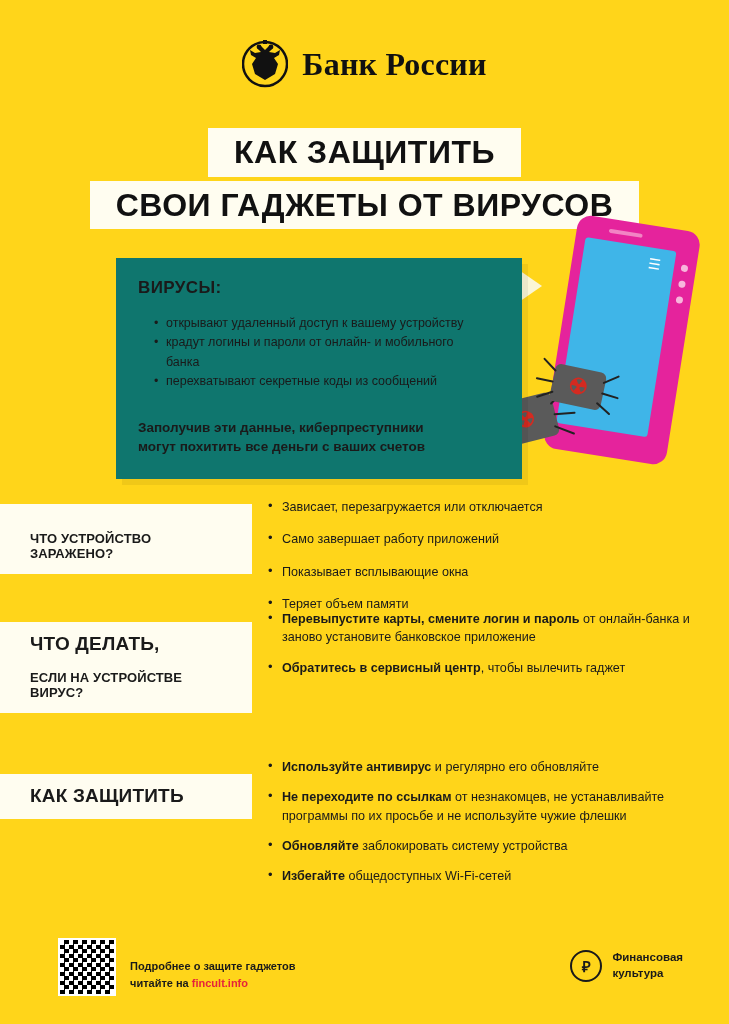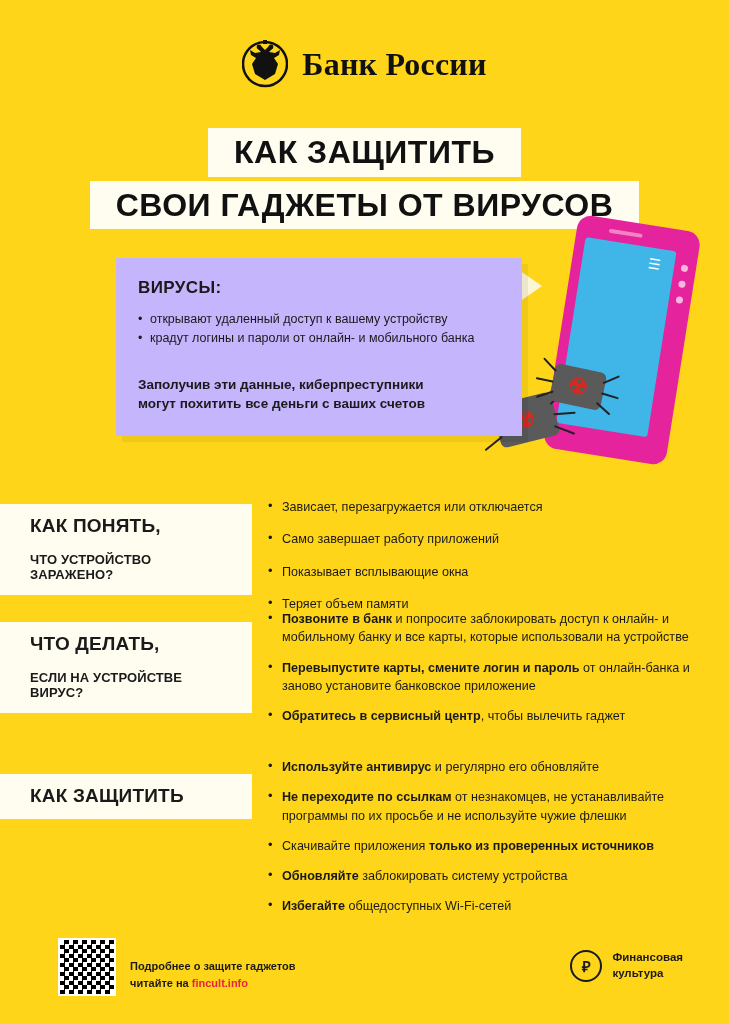--- a/index.html
+++ b/index.html
@@ -68,33 +68,33 @@
     margin-top: 4px;
     font-size: 32px;
   }
 
   
   .callout {
     position: absolute;
     top: 258px;
     left: 116px;
     width: 406px;
-    background: #c4b5fd;
+    background: #0f766e;
     padding: 20px 22px 22px 22px;
     box-sizing: border-box;
     box-shadow: 6px 6px 0 rgba(0,0,0,0.06);
   }
   .callout h3 {
     margin: 0 0 12px 0;
     font-size: 17px;
     font-weight: bold;
     letter-spacing: 0.4px;
   }
   .callout ul {
-    margin: 0;
+    margin: 16px;
     padding: 0;
     list-style: none;
   }
   .callout li {
     font-size: 12.5px;
     line-height: 1.55;
     padding-left: 12px;
     position: relative;
   }
   .callout li::before {
@@ -372,57 +372,55 @@
     <div class="bug-leg" style="width:18px; top:20px; left:50px; transform:rotate(5deg);"></div>
     <div class="bug-leg" style="width:18px; top:34px; left:46px; transform:rotate(30deg);"></div>
   </div>
 
   <div class="callout-tail"></div>
   <div class="callout">
     <h3>ВИРУСЫ:</h3>
     <ul>
       <li>открывают удаленный доступ к вашему устройству</li>
       <li>крадут логины и пароли от онлайн- и мобильного банка</li>
+      <li>перехватывают секретные коды из сообщений</li>
     </ul>
     <div class="concl">Заполучив эти данные, киберпреступники<br>могут похитить все деньги с ваших счетов</div>
   </div>
 
   <div class="section" id="sec1">
     <div class="sec-label">
-      <div class="big">КАК ПОНЯТЬ,</div>
       <div class="small">ЧТО УСТРОЙСТВО ЗАРАЖЕНО?</div>
     </div>
     <div class="sec-items">
       <div class="item"><span>Зависает, перезагружается или отключается</span></div>
       <div class="item"><span>Само завершает работу приложений</span></div>
       <div class="item"><span>Показывает всплывающие окна</span></div>
       <div class="item"><span>Теряет объем памяти</span></div>
     </div>
   </div>
 
   <div class="section" id="sec2">
     <div class="sec-label">
       <div class="big">ЧТО ДЕЛАТЬ,</div>
       <div class="small">ЕСЛИ НА УСТРОЙСТВЕ ВИРУС?</div>
     </div>
     <div class="sec-items">
-      <div class="item"><b>Позвоните в банк</b><span> и попросите заблокировать доступ к онлайн- и мобильному банку и все карты, которые использовали на устройстве</span></div>
       <div class="item"><b>Перевыпустите карты, смените логин и пароль</b><span> от онлайн-банка и заново установите банковское приложение</span></div>
       <div class="item"><b>Обратитесь в сервисный центр</b><span>, чтобы вылечить гаджет</span></div>
     </div>
   </div>
 
   <div class="section" id="sec3">
     <div class="sec-label">
       <div class="big">КАК ЗАЩИТИТЬ</div>
     </div>
     <div class="sec-items">
       <div class="item"><b>Используйте антивирус</b><span> и регулярно его обновляйте</span></div>
       <div class="item"><b>Не переходите по ссылкам</b><span> от незнакомцев, не устанавливайте программы по их просьбе и не используйте чужие флешки</span></div>
-      <div class="item"><span>Скачивайте приложения </span><b>только из проверенных источников</b></div>
       <div class="item"><b>Обновляйте</b><span> заблокировать систему устройства</span></div>
       <div class="item"><b>Избегайте</b><span> общедоступных Wi-Fi-сетей</span></div>
     </div>
   </div>
 
   <div class="qr"></div>
   <div class="footer-text">
     <div>Подробнее о защите гаджетов</div>
     <div><span>читайте на </span><a href="#">fincult.info</a></div>
   </div>

